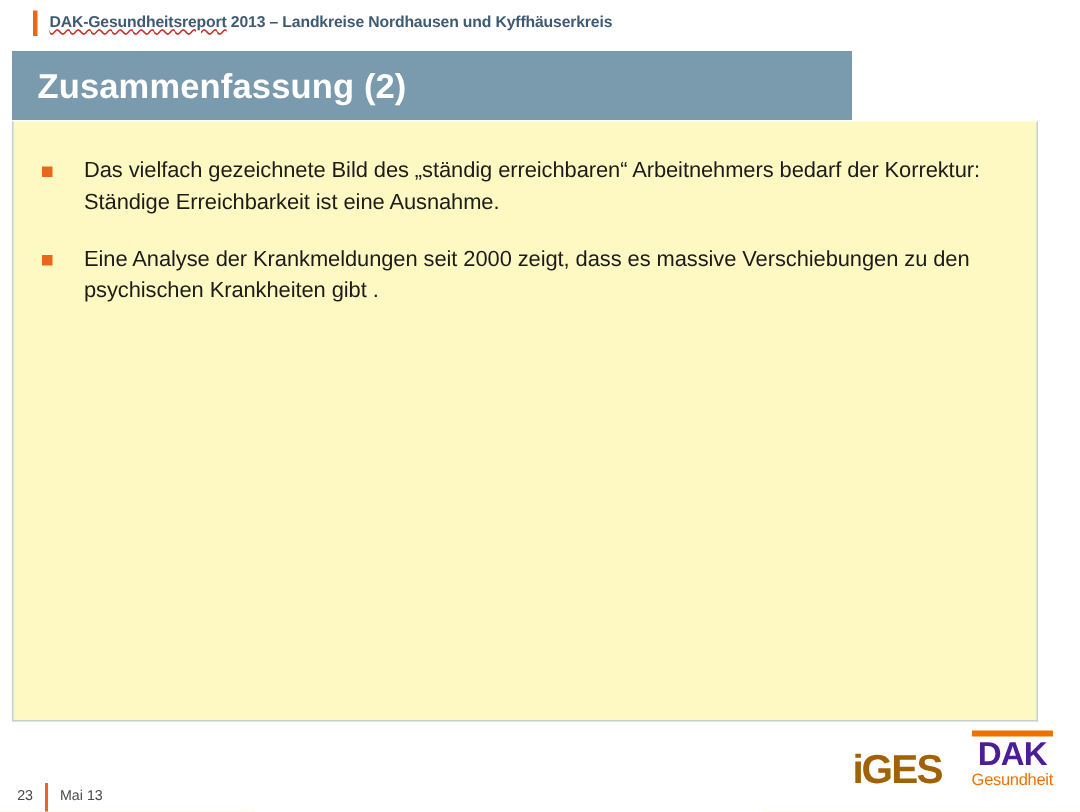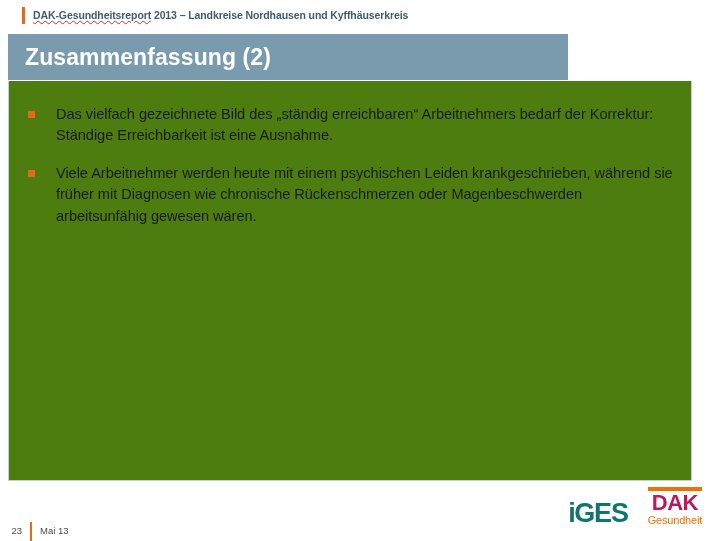--- a/index.html
+++ b/index.html
@@ -67,21 +67,21 @@
     letter-spacing: 0.1px;
   }
 
   
   .content-panel {
     position: absolute;
     left: 8px;
     top: 81px;
     width: 684px;
     height: 400px;
-    background: #4d7c0f;
+    background: #fef9c3;
     border: 1px solid #c3d0d8;
     border-top: none;
     box-sizing: border-box;
   }
   .bullet-list {
     margin: 0;
     padding: 23px 14px 0 19px;
     list-style: none;
   }
   .bullet-item {
@@ -144,41 +144,41 @@
     position: absolute;
     right: 18px;
     bottom: 14px;
     display: flex;
     align-items: flex-end;
     gap: 20px;
   }
   .iges-logo {
     font-size: 27px;
     font-weight: bold;
-    color: #0f766e;
+    color: #a16207;
     letter-spacing: -1.2px;
     line-height: 1;
     font-stretch: condensed;
   }
   .iges-logo .iges-i { letter-spacing: -1.5px; }
   .dak-logo {
     display: flex;
     flex-direction: column;
     align-items: stretch;
     line-height: 1;
   }
   .dak-bar {
     height: 4px;
     background: #ee7203;
     margin-bottom: 1px;
   }
   .dak-word {
     font-size: 22px;
     font-weight: bold;
-    color: #be185d;
+    color: #4c1d95;
     letter-spacing: -0.5px;
     line-height: 1;
     text-align: center;
   }
   .dak-sub {
     font-size: 11px;
     color: #ee7203;
     letter-spacing: -0.2px;
     line-height: 1.2;
   }
@@ -196,21 +196,21 @@
 </div>
 
 <div class="content-panel">
   <ul class="bullet-list">
     <li class="bullet-item">
       <span class="bullet-marker"></span>
       <span class="bullet-text">Das vielfach gezeichnete Bild des „ständig erreichbaren“ Arbeitnehmers bedarf der Korrektur: Ständige Erreichbarkeit ist eine Ausnahme.</span>
     </li>
     <li class="bullet-item">
       <span class="bullet-marker"></span>
-      <span class="bullet-text">Viele Arbeitnehmer werden heute mit einem psychischen Leiden krankgeschrieben, während sie früher mit Diagnosen wie chronische Rückenschmerzen oder Magenbeschwerden arbeitsunfähig gewesen wären.</span>
+      <span class="bullet-text">Eine Analyse der Krankmeldungen seit 2000 zeigt, dass es massive Verschiebungen zu den psychischen Krankheiten gibt .</span>
     </li>
   </ul>
 </div>
 
 <div class="slide-footer">
   <div class="footer-left">
     <span class="page-number">23</span>
     <span class="footer-divider"></span>
     <span class="footer-date">Mai 13</span>
   </div>

